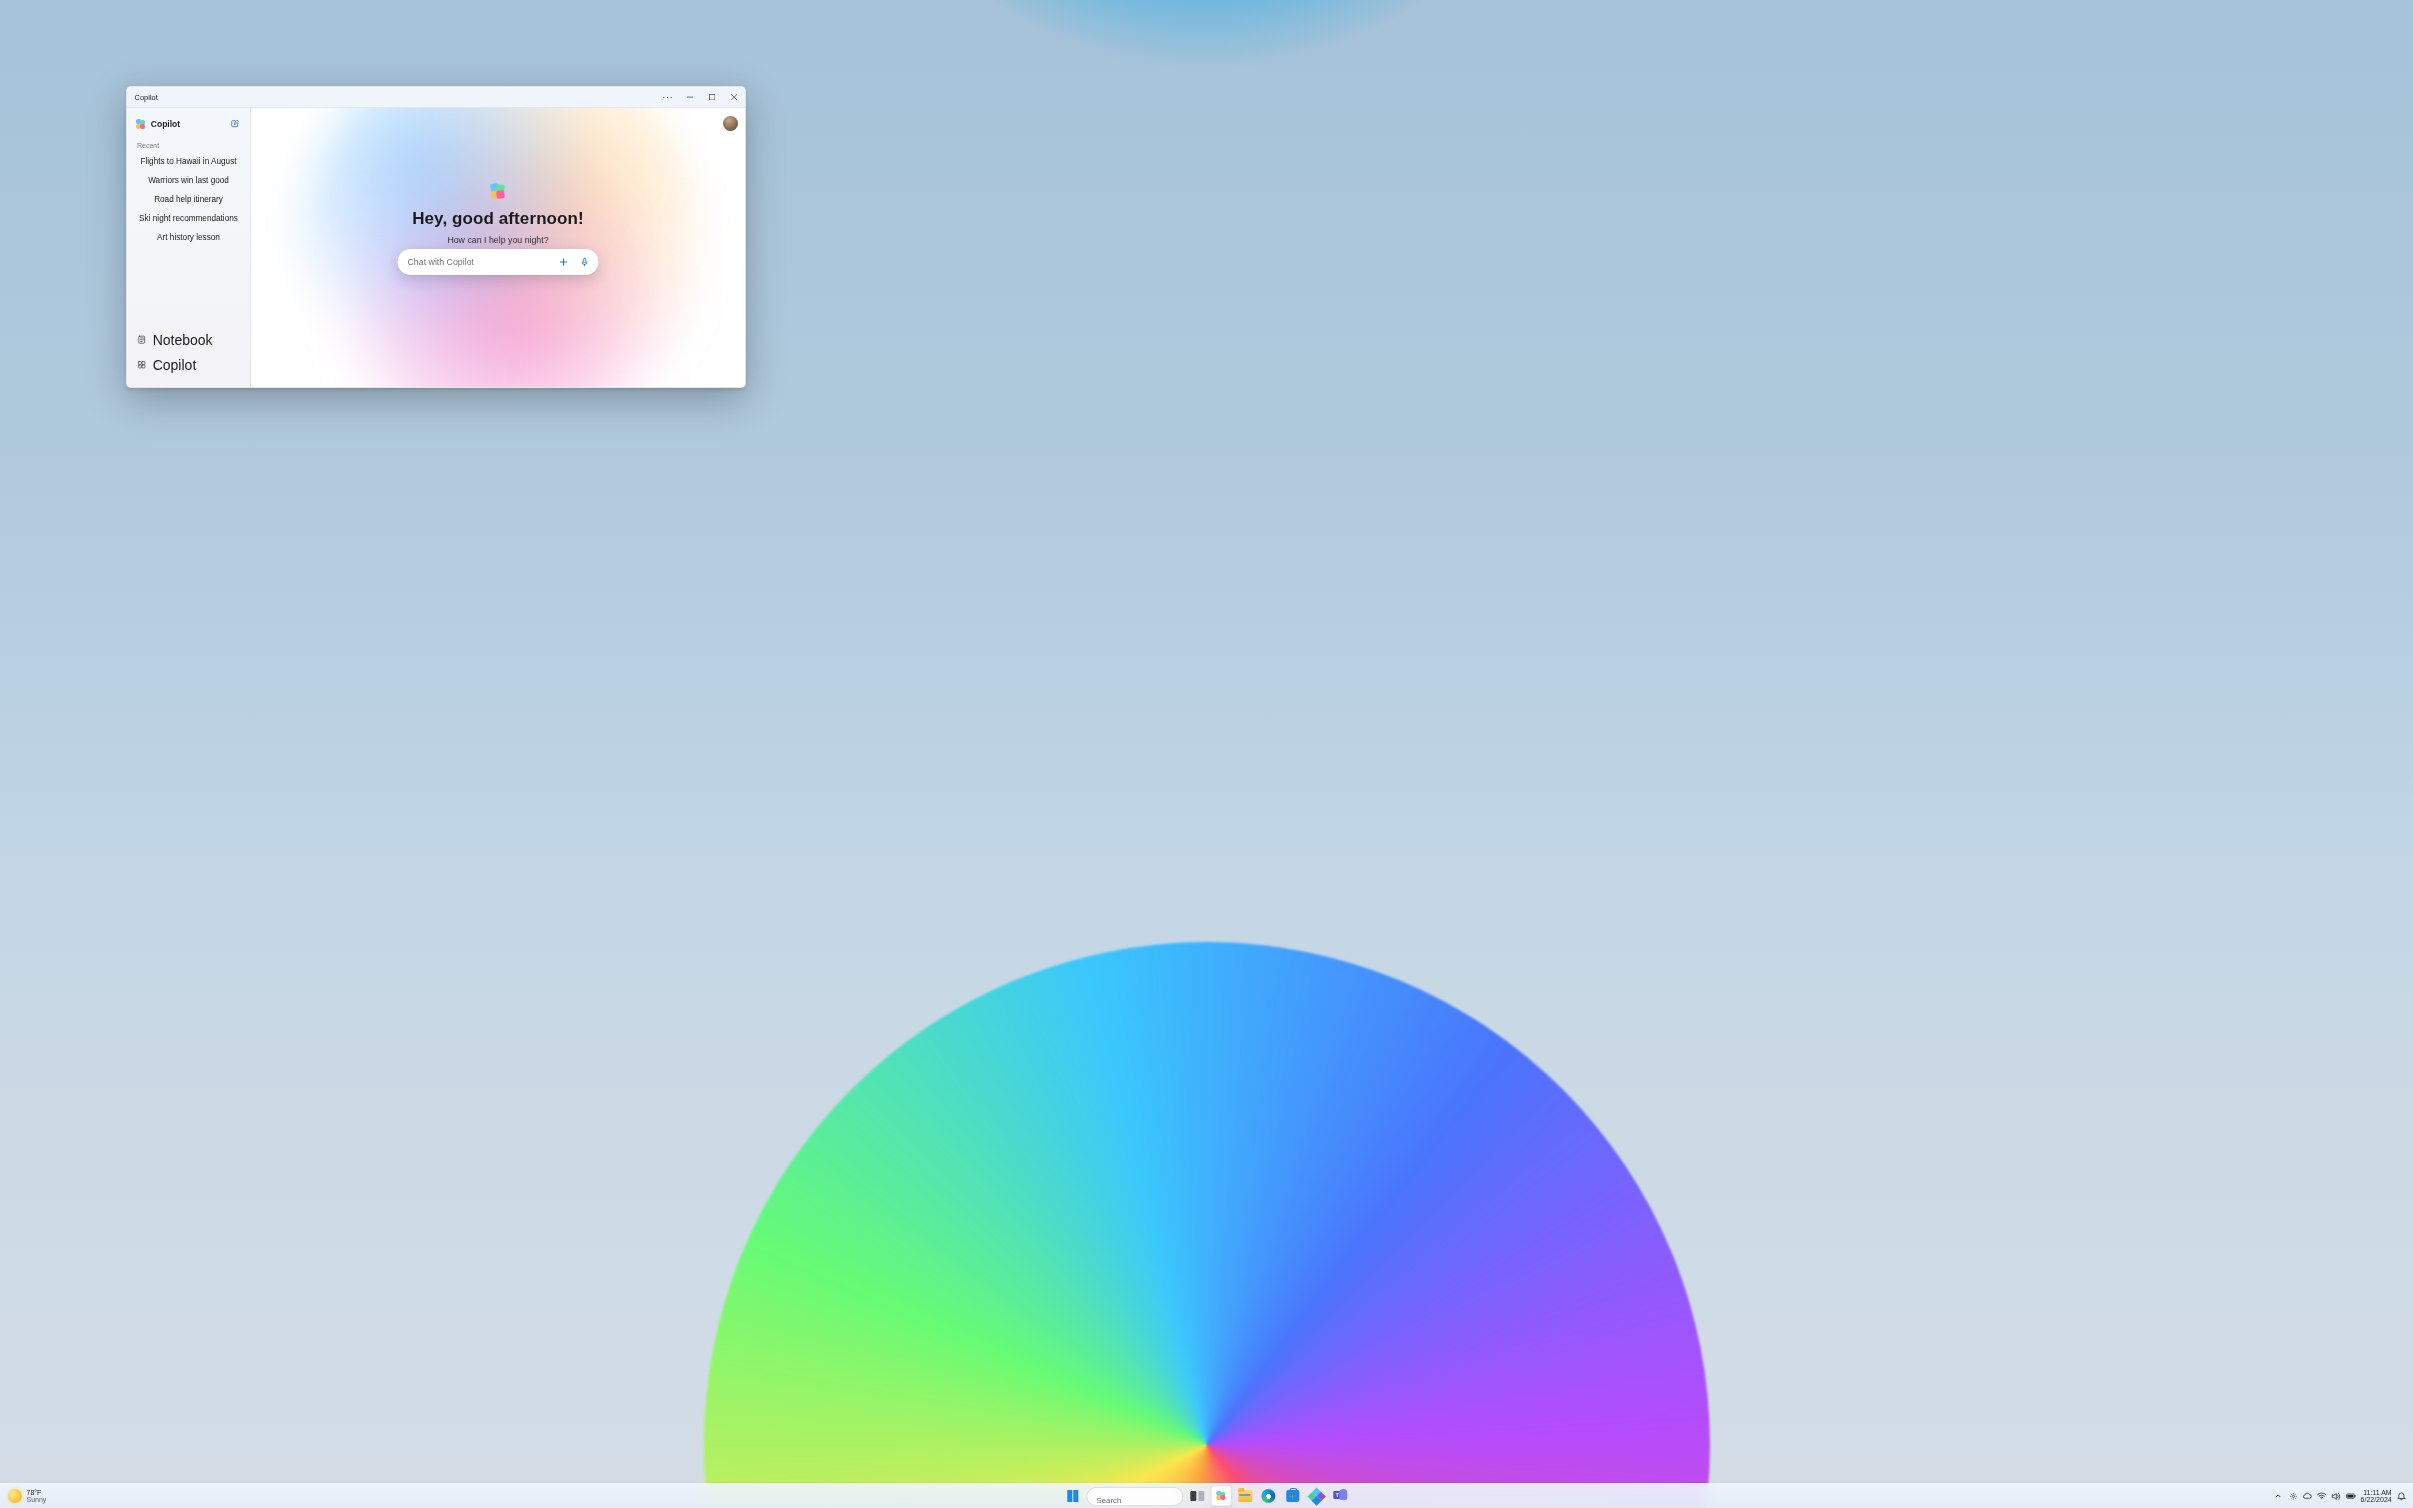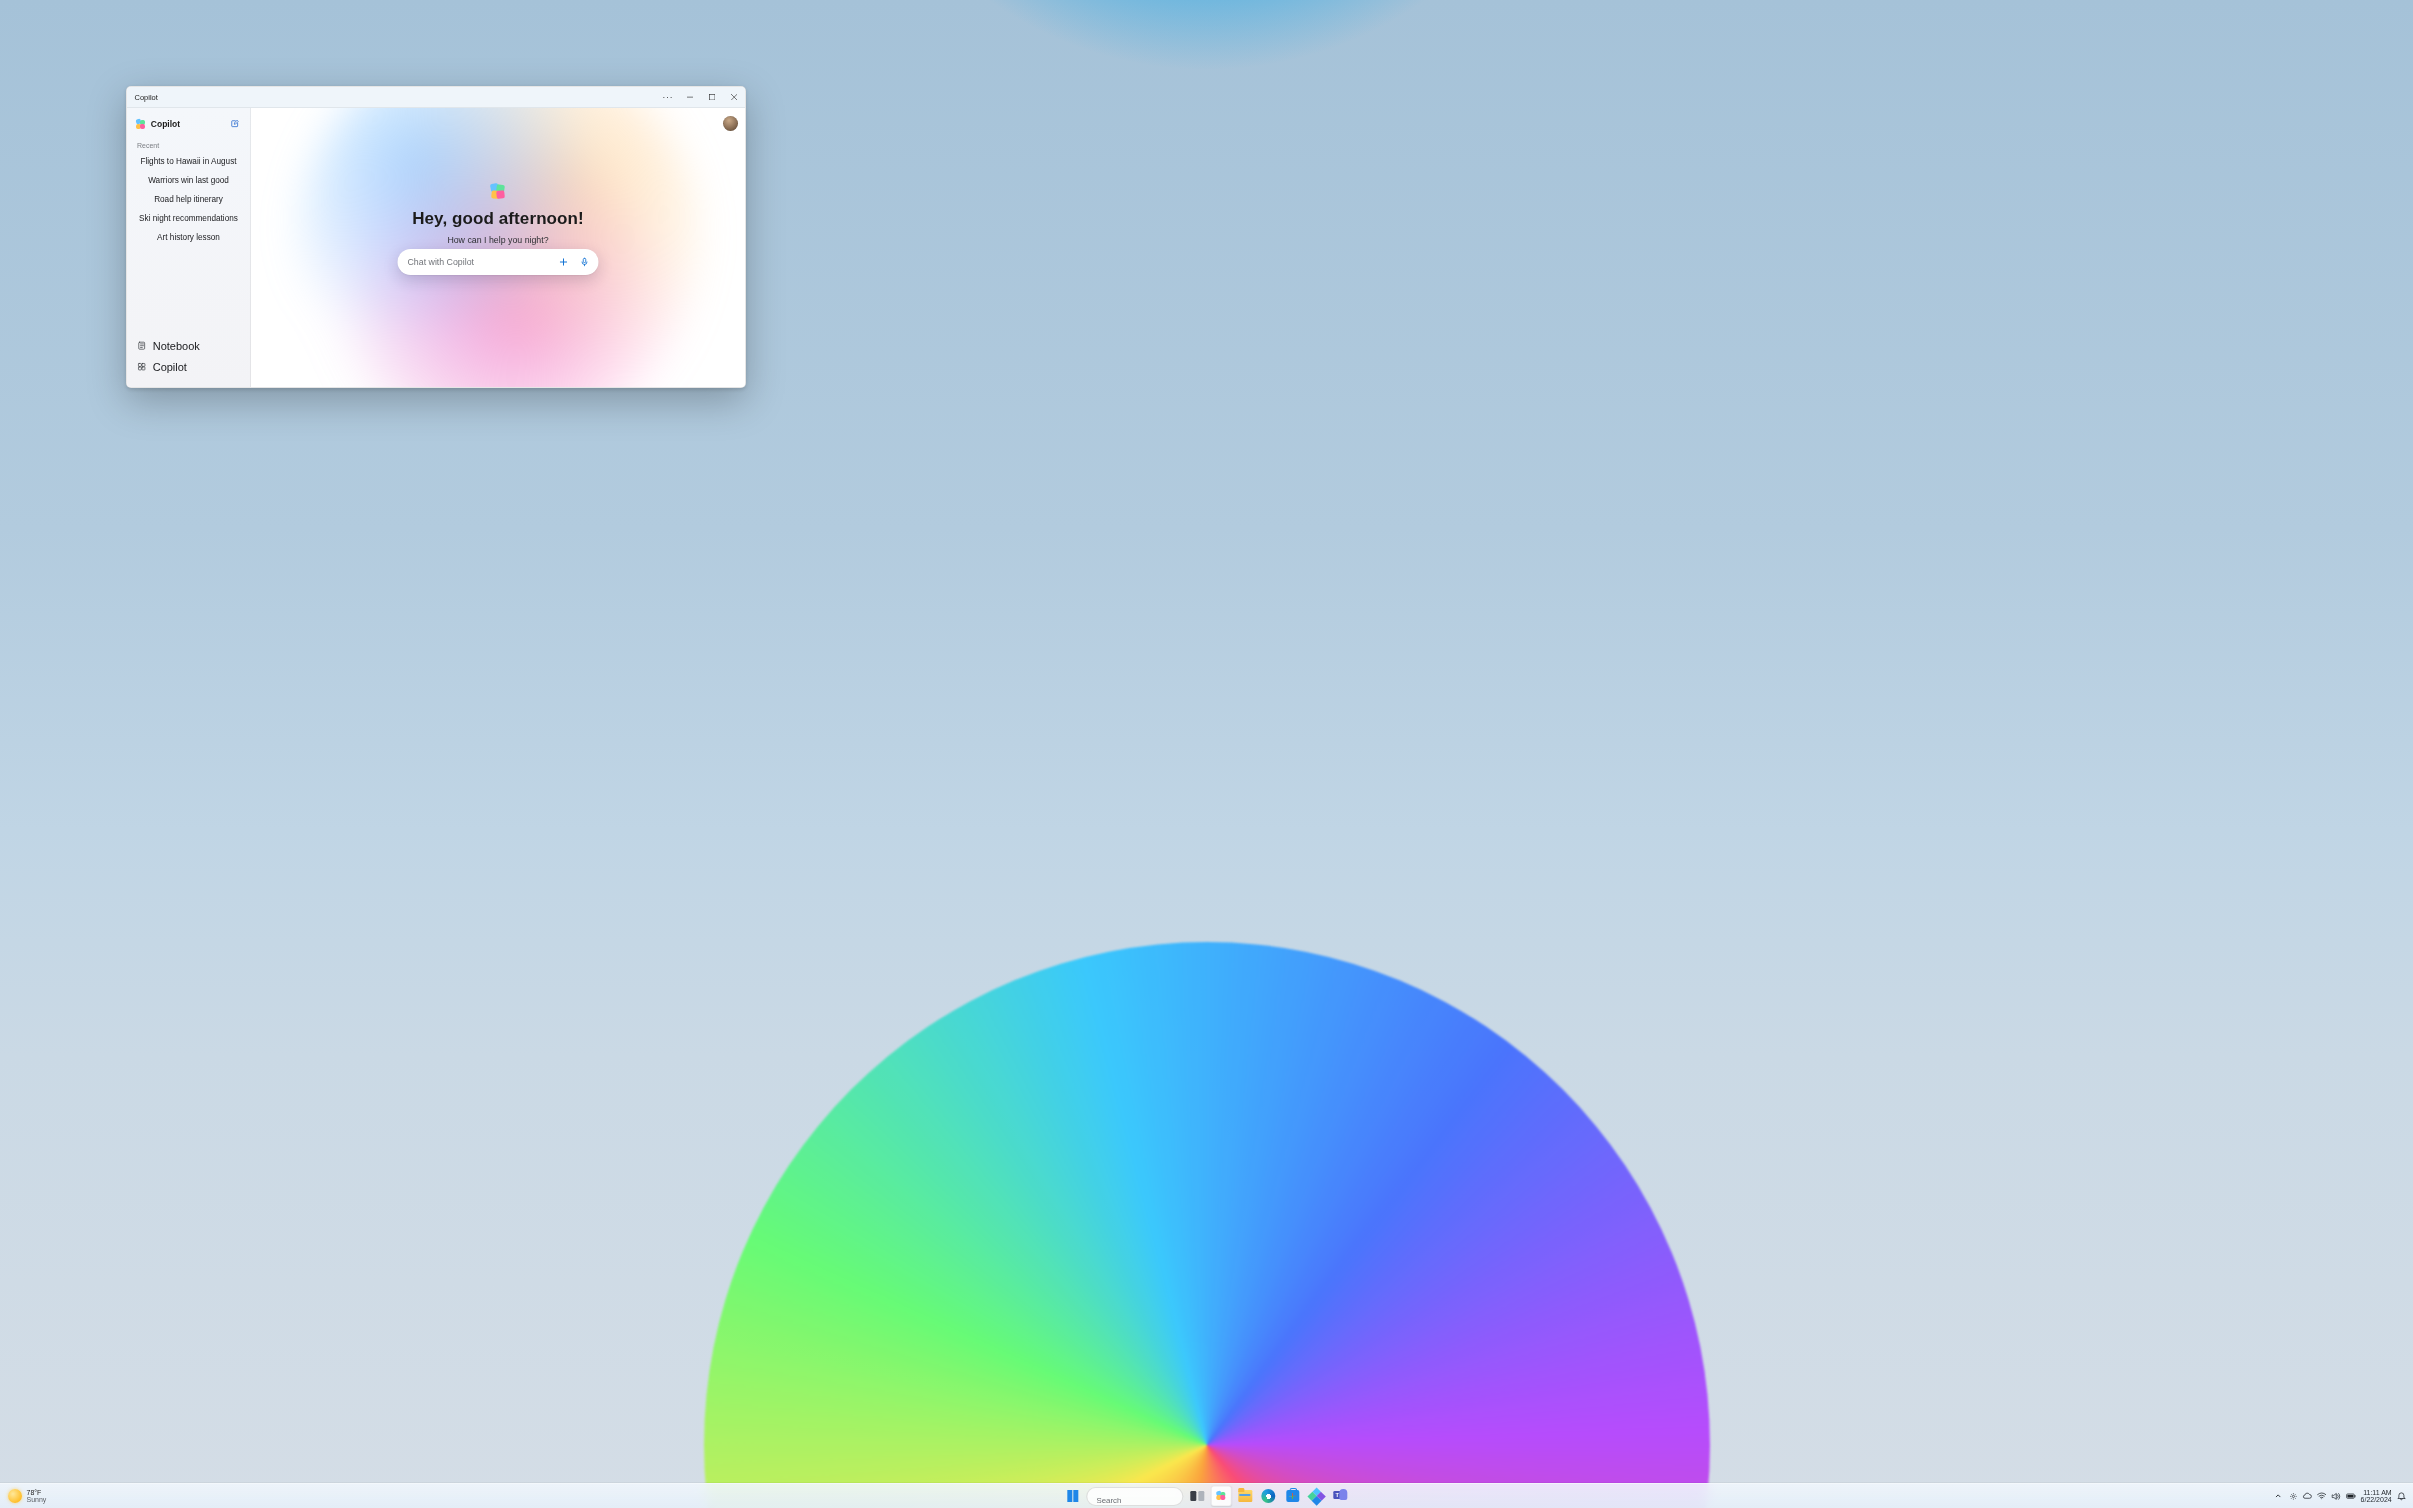--- a/index.html
+++ b/index.html
@@ -47,21 +47,21 @@
   width:124px; background:linear-gradient(180deg,#f4f7fb 0%,#f3f3f6 100%);
   border-right:0.6px solid rgba(0,0,0,.06);
   display:flex; flex-direction:column; padding:6.3px 5px;
 }
 .side-head{ display:flex; align-items:center; gap:5px; padding:2.5px 3.8px 6.3px 3.8px; }
 .side-head .name{ font-size:8.5px; font-weight:600; color:#1b1b1b; }
 .side-head .compose{ margin-left:auto; width:14px; height:14px; display:flex; align-items:center; justify-content:center; color:#2f6fd0; border-radius:2.5px; }
 .side-label{ font-size:7px; color:#7b7e83; padding:5px 5px 2.5px 5px; }
 .side-item{ font-size:8.2px; color:#202124; padding:5px 5px; border-radius:2.5px; cursor:default; white-space:nowrap; overflow:hidden; text-overflow:ellipsis;text-align:center; }
 .side-bottom{ margin-top:auto; padding-bottom:3.8px; }
-.side-row{ display:flex; align-items:center; gap:6.3px; padding:4.4px 5px; font-size:11px; color:#202124; border-radius:2.5px; }
+.side-row{ display:flex; align-items:center; gap:6.3px; padding:4.4px 5px; font-size:14px; color:#202124; border-radius:2.5px; }
 
 .copilot-logo{ position:relative; display:inline-block; }
 .copilot-logo .sq{ position:absolute; border-radius:1.9px; }
 .cl16{ width:10px; height:10px; }
 .cl16 .a{ width:5px; height:5px; left:0; top:0; background:#65c3ff; transform:rotate(-12deg); }
 .cl16 .b{ width:5px; height:5px; left:4.4px; top:0.6px; background:#5ee39a; transform:rotate(8deg); }
 .cl16 .c{ width:5px; height:5px; left:0.6px; top:4.4px; background:#ffc14a; transform:rotate(6deg); }
 .cl16 .d{ width:5px; height:5px; left:4.4px; top:4.4px; background:#ff5fa0; transform:rotate(-6deg); }
 .cl24{ width:15px; height:15px; }
 .cl24 .a{ width:7.5px; height:7.5px; left:0; top:0; background:#65c3ff; transform:rotate(-12deg); }

